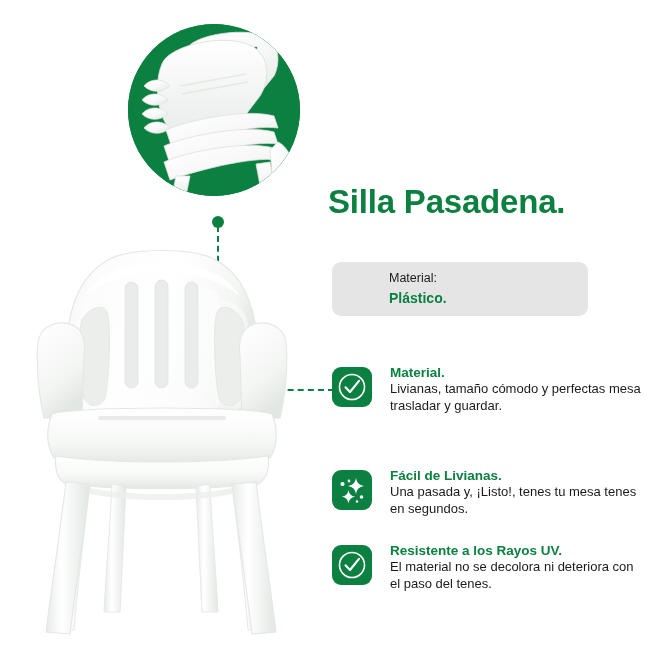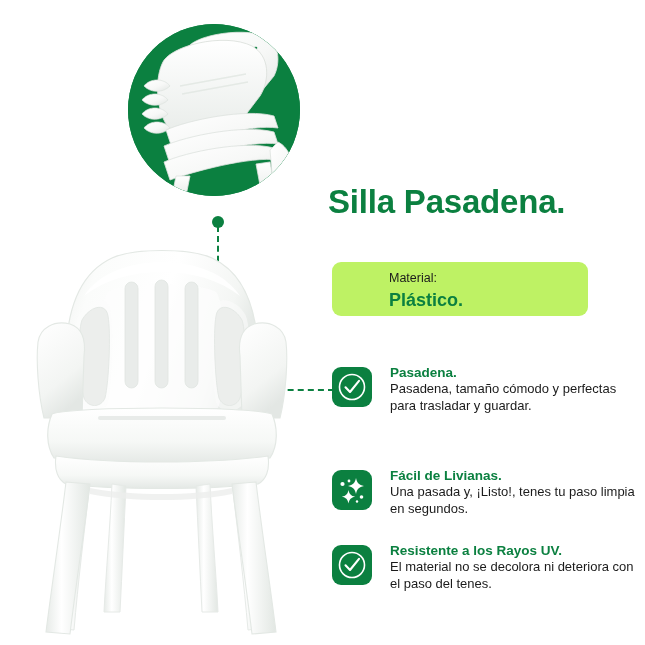--- a/index.html
+++ b/index.html
@@ -82,35 +82,35 @@
     white-space: nowrap;
   }
 
   
   .material-box {
     position: absolute;
     left: 332px;
     top: 262px;
     width: 256px;
     height: 54px;
-    background: #bef264;
+    background: #e5e5e5;
     border-radius: 9px;
   }
   .material-label {
     position: absolute;
     left: 57px;
     top: 9px;
     font-size: 12.5px;
     color: #1b1b1b;
   }
   .material-value {
     position: absolute;
     left: 57px;
     top: 28px;
-    font-size: 18px;
+    font-size: 14px;
     font-weight: bold;
     color: #0b8040;
   }
 
   
   .feature {
     position: absolute;
     left: 332px;
     width: 310px;
     height: 44px;
@@ -293,39 +293,39 @@
   </div>
 
   <div class="feature" style="top:365px">
     <div class="feature-icon">
       <svg viewBox="0 0 40 40">
         <circle cx="20" cy="20" r="12.5" fill="none" stroke="#ffffff" stroke-width="1.6"></circle>
         <path d="M13.5 20.3 L18 25 L27 13.8" fill="none" stroke="#ffffff" stroke-width="2.1" stroke-linecap="round" stroke-linejoin="round"></path>
       </svg>
     </div>
     <div class="feature-text">
-      <div class="feature-heading">Pasadena.</div>
-      <div class="feature-desc">Pasadena, tamaño cómodo y perfectas para trasladar y guardar.</div>
+      <div class="feature-heading">Material.</div>
+      <div class="feature-desc">Livianas, tamaño cómodo y perfectas mesa trasladar y guardar.</div>
     </div>
   </div>
 
   <div class="feature" style="top:468px">
     <div class="feature-icon">
       <svg viewBox="0 0 40 40">
         <path d="M24 8 C25.1 13.1 26.9 14.9 32 16 C26.9 17.1 25.1 18.9 24 24 C22.9 18.9 21.1 17.1 16 16 C21.1 14.9 22.9 13.1 24 8 Z" fill="#ffffff"></path>
         <path d="M16.5 20 C17.4 24.3 18.9 25.8 23.2 26.7 C18.9 27.6 17.4 29.1 16.5 33.4 C15.6 29.1 14.1 27.6 9.8 26.7 C14.1 25.8 15.6 24.3 16.5 20 Z" fill="#ffffff"></path>
         <circle cx="10.5" cy="14" r="2.1" fill="#ffffff"></circle>
         <circle cx="17" cy="11" r="1.4" fill="#ffffff"></circle>
         <circle cx="29.5" cy="27" r="1.8" fill="#ffffff"></circle>
         <circle cx="25" cy="31.5" r="1.2" fill="#ffffff"></circle>
       </svg>
     </div>
     <div class="feature-text">
       <div class="feature-heading">Fácil de Livianas.</div>
-      <div class="feature-desc">Una pasada y, ¡Listo!, tenes tu paso limpia en segundos.</div>
+      <div class="feature-desc">Una pasada y, ¡Listo!, tenes tu mesa tenes en segundos.</div>
     </div>
   </div>
 
   <div class="feature" style="top:543px">
     <div class="feature-icon">
       <svg viewBox="0 0 40 40">
         <circle cx="20" cy="20" r="12.5" fill="none" stroke="#ffffff" stroke-width="1.6"></circle>
         <path d="M13.5 20.3 L18 25 L27 13.8" fill="none" stroke="#ffffff" stroke-width="2.1" stroke-linecap="round" stroke-linejoin="round"></path>
       </svg>
     </div>

